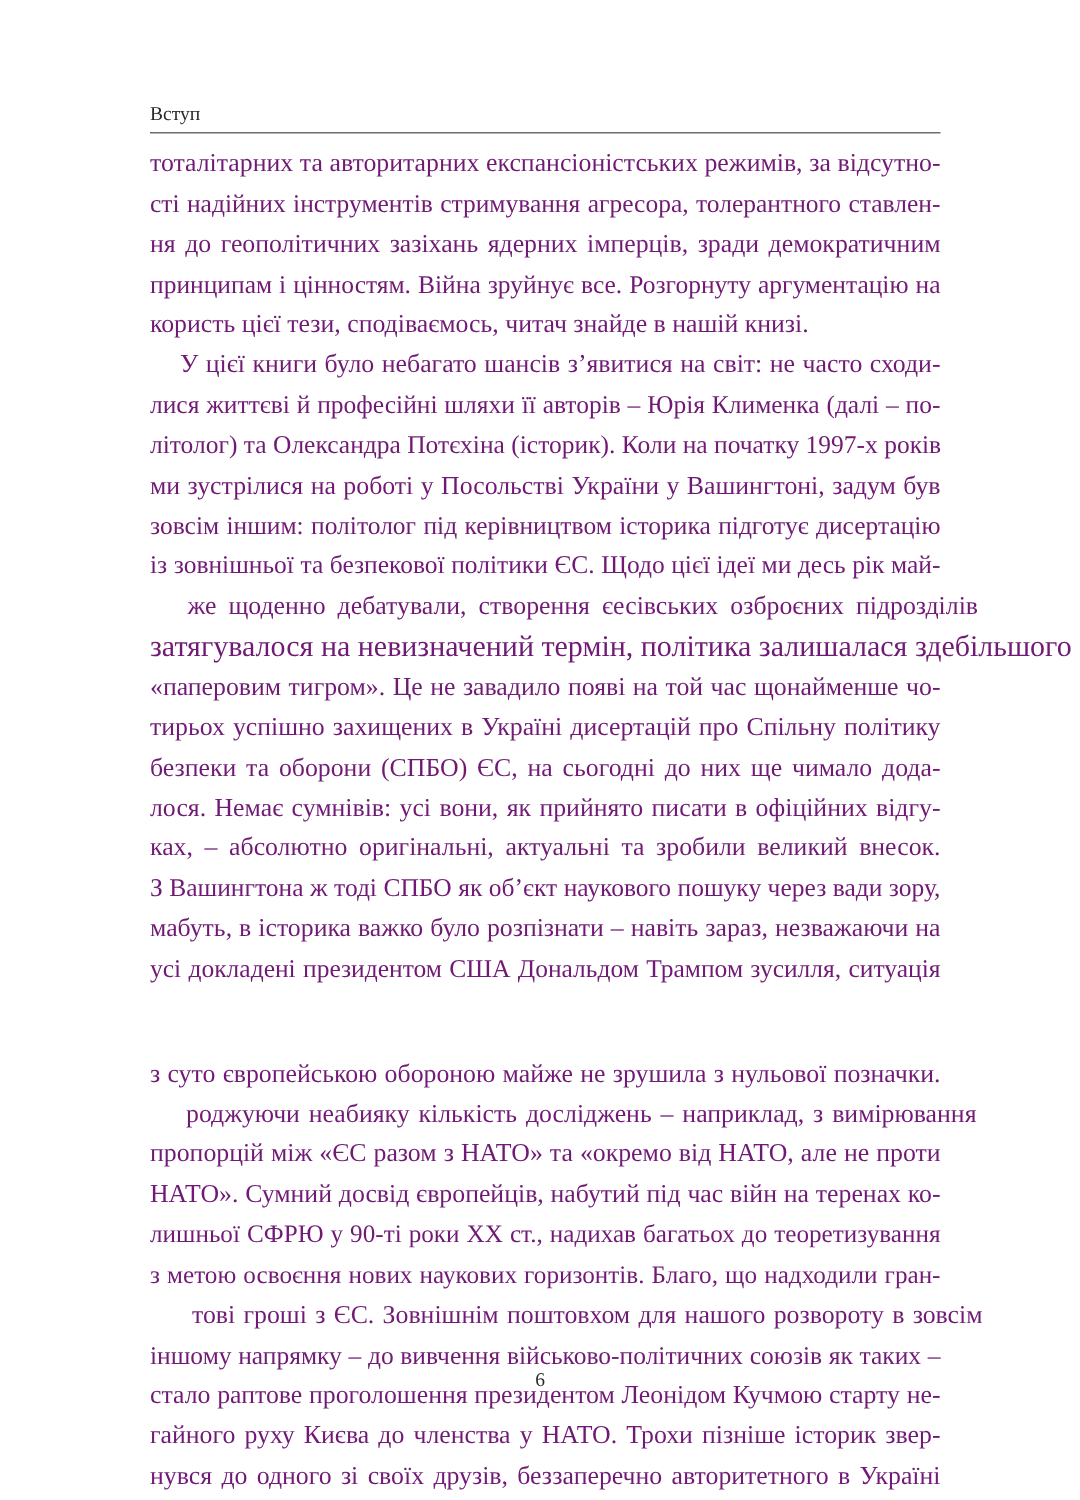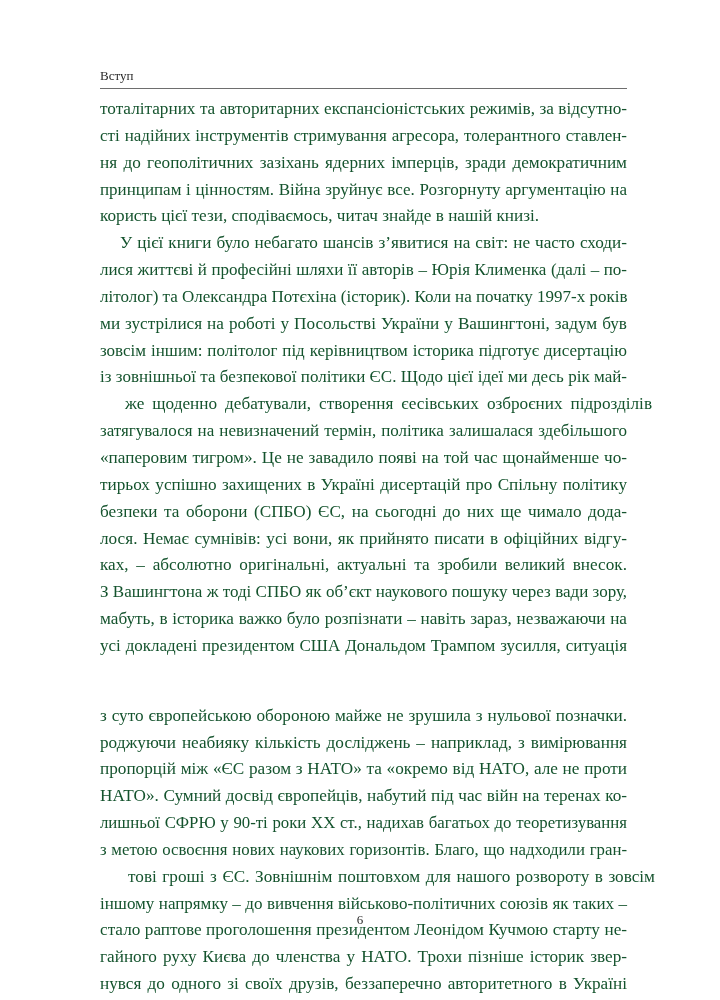--- a/index.html
+++ b/index.html
@@ -5,21 +5,21 @@
   html, body { margin: 0; padding: 0; background: #ffffff; }
   body { width: 720px; height: 1000px; position: relative; overflow: hidden;
          font-family: "DejaVu Serif", "Liberation Serif", serif; color: #1c1c1c; }
   .page { position: absolute; left: 0; top: 0; width: 645px; height: 1000px; background: #fff; }
   .running-head { position: absolute; left: 100px; top: 68px; width: 527px; height: 20px;
                   font-family: "Liberation Serif", serif; font-size: 13px; color: #2a2a2a; }
   .head-rule { position: absolute; left: 100px; top: 88px; width: 527px; height: 0;
                border-top: 1.5px solid #6e6e6e; }
   .body-text { position: absolute; left: 100px; top: 96px; width: 527px; }
   .line { display: block; height: 26.85px; line-height: 26.85px; font-family: "Liberation Serif", serif;
-          font-size: 17.2px; white-space: nowrap; text-align: justify; text-align-last: justify; color: #14532d; }
+          font-size: 17.2px; white-space: nowrap; text-align: justify; text-align-last: justify; color: #701a75; }
   .line.last { text-align-last: left; }
   .line.indent { padding-left: 20px; font-family: Liberation Serif, serif; }
   .page-number { position: absolute; left: 0; width: 720px; top: 912px; text-align: center;
                  font-family: "Liberation Serif", serif; font-size: 13px; color: #2a2a2a; }
 </style>
 </head>
 <body>
 
 <div class="page">
   <div class="running-head">Вступ</div>
@@ -30,31 +30,31 @@
       <span class="line" style="display: block; width: 527px; box-sizing: border-box;">ня до геополітичних зазіхань ядерних імперців, зради демократичним</span>
       <span class="line" style="display: block; width: 527px; font-size: 17px; box-sizing: border-box;">принципам і цінностям. Війна зруйнує все. Розгорнуту аргументацію на</span>
       <span class="line last" style="display: block; width: 527px; box-sizing: border-box;">користь цієї тези, сподіваємось, читач знайде в нашій книзі.</span>
       <span class="line indent" style="display: block; width: 527px; box-sizing: border-box;">У цієї книги було небагато шансів з’явитися на світ: не часто сходи-</span>
       <span class="line" style="display: block; width: 527px; font-size: 17px; box-sizing: border-box;">лися життєві й професійні шляхи її авторів – Юрія Клименка (далі – по-</span>
       <span class="line" style="display: block; width: 527px; font-size: 17px; box-sizing: border-box;">літолог) та Олександра Потєхіна (історик). Коли на початку 1997-х років</span>
       <span class="line" style="display: block; width: 527px; box-sizing: border-box;">ми зустрілися на роботі у Посольстві України у Вашингтоні, задум був</span>
       <span class="line" style="display: block; width: 527px; font-size: 17px; box-sizing: border-box;">зовсім іншим: політолог під керівництвом історика підготує дисертацію</span>
       <span class="line" style="display: block; width: 527px; font-size: 17px; box-sizing: border-box;">із зовнішньої та безпекової політики ЄС. Щодо цієї ідеї ми десь рік май-</span>
       <span class="line" style="display: block; width: 527px; box-sizing: border-box; margin-left: 25px;">же щоденно дебатували, створення єесівських озброєних підрозділів</span>
-      <span class="line" style="display: block; width: 527px; font-size: 17px; box-sizing: border-box;">затягувалося на невизначений термін, політика залишалася здебільшого</span>
+      <span class="line" style="display: block; width: 527px; font-size: 20px; box-sizing: border-box;">затягувалося на невизначений термін, політика залишалася здебільшого</span>
       <span class="line" style="display: block; width: 527px; box-sizing: border-box;">«паперовим тигром». Це не завадило появі на той час щонайменше чо-</span>
       <span class="line" style="display: block; width: 527px; box-sizing: border-box;">тирьох успішно захищених в Україні дисертацій про Спільну політику</span>
       <span class="line" style="display: block; width: 527px; box-sizing: border-box;">безпеки та оборони (СПБО) ЄС, на сьогодні до них ще чимало дода-</span>
       <span class="line" style="display: block; width: 527px; box-sizing: border-box;">лося. Немає сумнівів: усі вони, як прийнято писати в офіційних відгу-</span>
       <span class="line" style="display: block; width: 527px; box-sizing: border-box;">ках, – абсолютно оригінальні, актуальні та зробили великий внесок.</span>
       <span class="line" style="display: block; width: 527px; font-size: 17px; box-sizing: border-box;">З Вашингтона ж тоді СПБО як об’єкт наукового пошуку через вади зору,</span>
       <span class="line" style="display: block; width: 527px; box-sizing: border-box;">мабуть, в історика важко було розпізнати – навіть зараз, незважаючи на</span>
       <span class="line" style="display: block; width: 527px; font-size: 17px; box-sizing: border-box;">усі докладені президентом США Дональдом Трампом зусилля, ситуація</span>
       <span class="line" style="display: block; width: 527px; box-sizing: border-box; margin-top: 43px;">з суто європейською обороною майже не зрушила з нульової позначки.</span>
-      <span class="line" style="display: block; width: 527px; box-sizing: border-box;">роджуючи неабияку кількість досліджень – наприклад, з вимірювання</span>
+      <span class="line" style="display: block; width: 527px; box-sizing: border-box; margin-left: 24px;">роджуючи неабияку кількість досліджень – наприклад, з вимірювання</span>
       <span class="line" style="display: block; width: 527px; box-sizing: border-box;">пропорцій між «ЄС разом з НАТО» та «окремо від НАТО, але не проти</span>
       <span class="line" style="display: block; width: 527px; box-sizing: border-box;">НАТО». Сумний досвід європейців, набутий під час війн на теренах ко-</span>
       <span class="line" style="display: block; width: 527px; font-size: 16.8px; box-sizing: border-box;">лишньої СФРЮ у 90-ті роки XX ст., надихав багатьох до теоретизування</span>
       <span class="line" style="display: block; width: 527px; font-size: 16.8px; box-sizing: border-box;">з метою освоєння нових наукових горизонтів. Благо, що надходили гран-</span>
       <span class="line" style="display: block; width: 527px; box-sizing: border-box; margin-left: 28px;">тові гроші з ЄС. Зовнішнім поштовхом для нашого розвороту в зовсім</span>
       <span class="line" style="display: block; width: 527px; font-size: 17px; box-sizing: border-box;">іншому напрямку – до вивчення військово-політичних союзів як таких –</span>
       <span class="line" style="display: block; width: 527px; box-sizing: border-box;">стало раптове проголошення президентом Леонідом Кучмою старту не-</span>
       <span class="line" style="display: block; width: 527px; box-sizing: border-box;">гайного руху Києва до членства у НАТО. Трохи пізніше історик звер-</span>
       <span class="line" style="display: block; width: 527px; box-sizing: border-box;">нувся до одного зі своїх друзів, беззаперечно авторитетного в Україні</span>
       <span class="line" style="display: block; width: 527px; box-sizing: border-box;">фахівця з безпекової проблематики, за порадою: «Що варто почитати</span>

